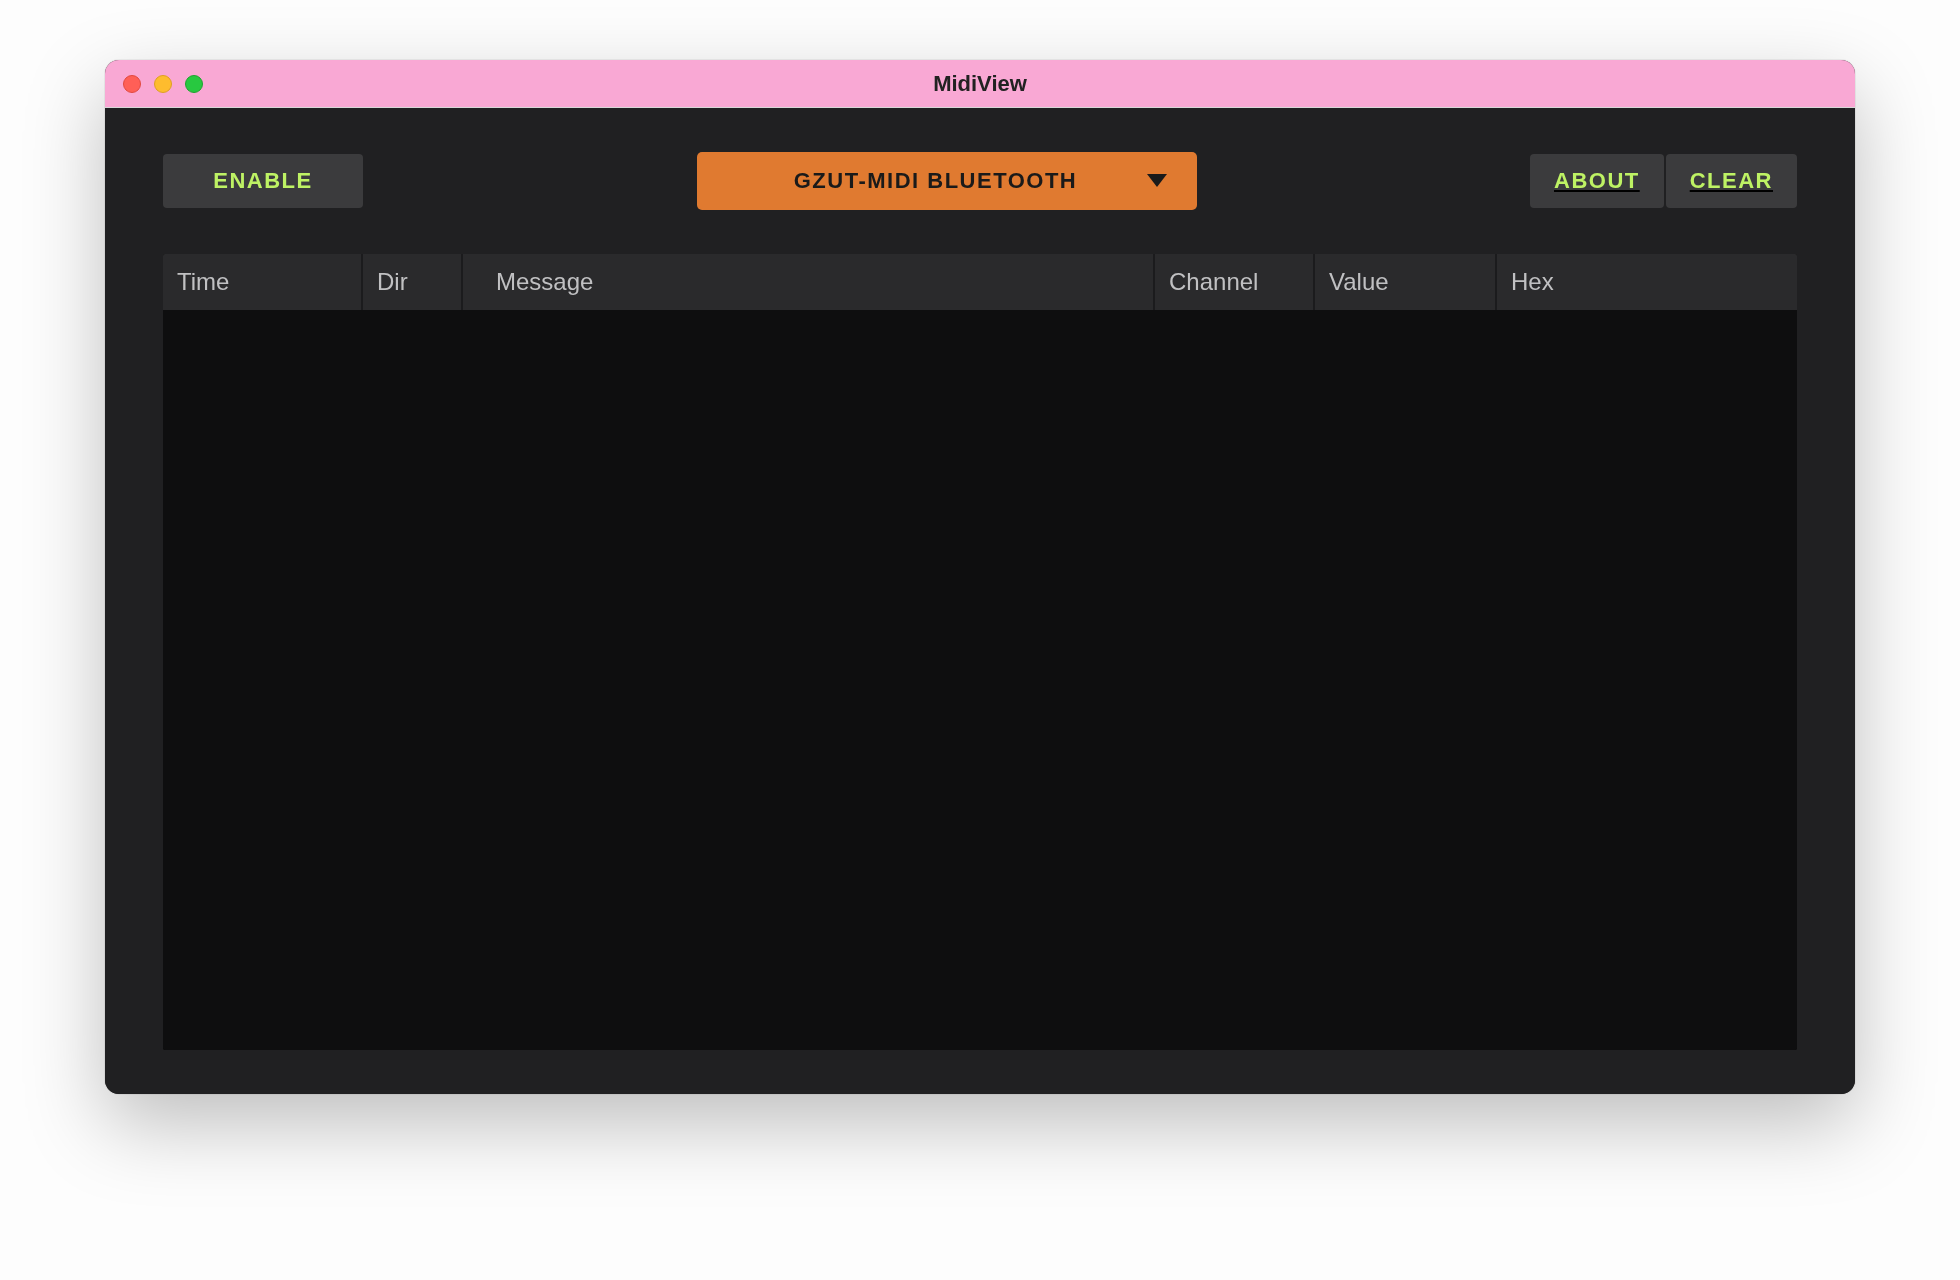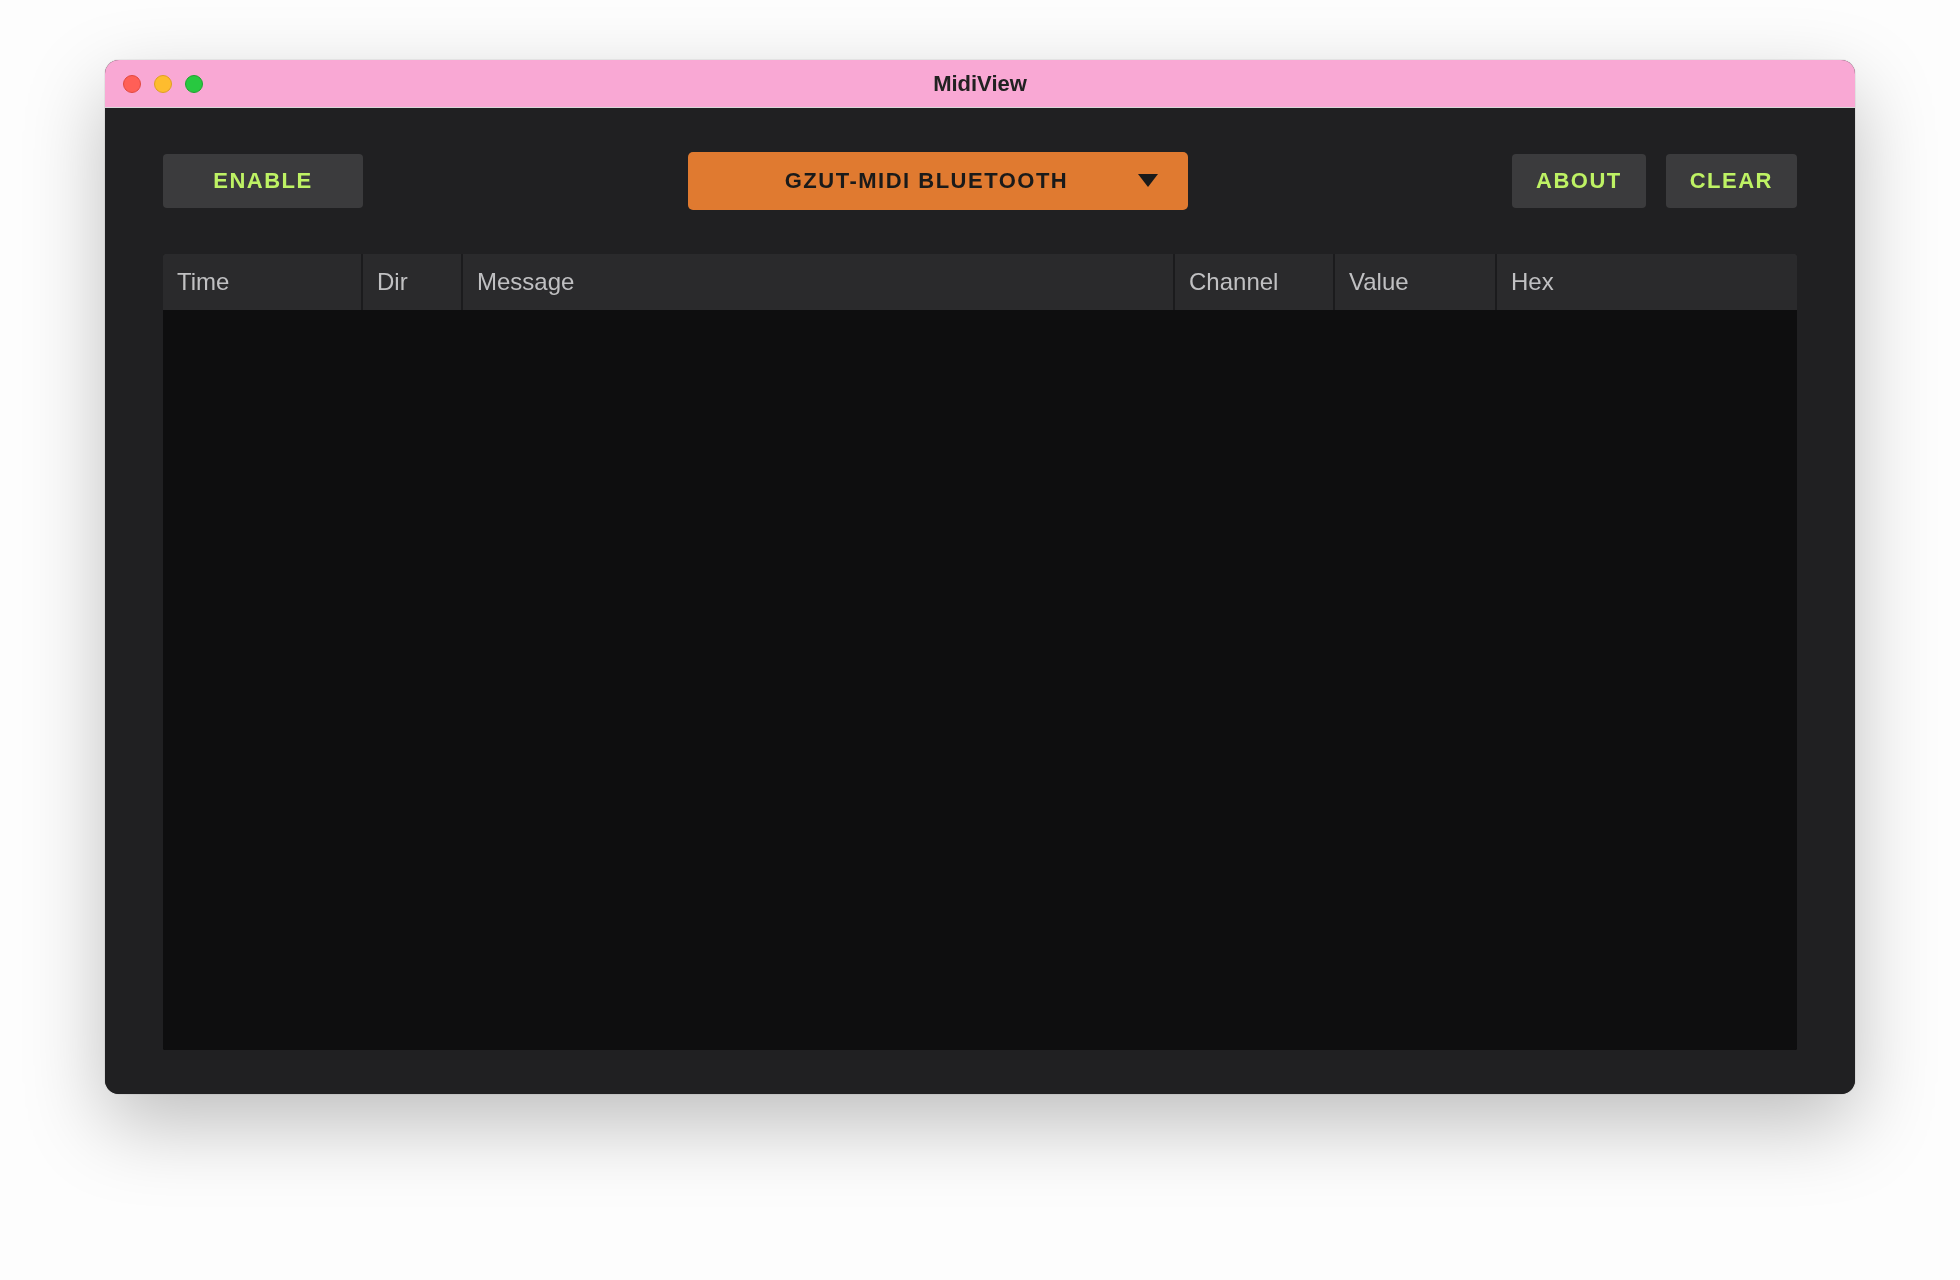--- a/index.html
+++ b/index.html
@@ -90,21 +90,21 @@
       display: flex;
       align-items: center;
       justify-content: center;
     }
     .device-select .chev {
       position: absolute;
       right: 30px;
       top: 50%;
       transform: translateY(-50%);
     }
-    .right-buttons { display: flex; gap: 20px; }
+    .right-buttons { display: flex; gap: 2px; text-decoration: underline; }
     .table-wrap {
       background: #0f0f10;
       border-radius: 2px;
       overflow: hidden;
     }
     .thead {
       display: flex;
       background: #2a2a2c;
       height: 56px;
       align-items: flex-start;
@@ -115,23 +115,23 @@
       font-weight: 400;
       padding: 0 14px;
       border-right: 2px solid #1b1b1d;
       height: 100%;
       display: flex;
       align-items: center;
     }
     .th:last-child { border-right: none; }
     .col-time { width: 200px; }
     .col-dir { width: 100px; }
-    .col-message { flex: 1; }
+    .col-message { flex: 1; margin-left: 19px; }
     .col-channel { width: 160px; }
-    .col-value { width: 162px; }
+    .col-value { width: 182px; }
     .col-hex { width: 300px; }
     .tbody {
       height: 740px;
       background: #0e0e0f;
     }
   </style>
 </head>
 <body>
 
 <div class="window">

